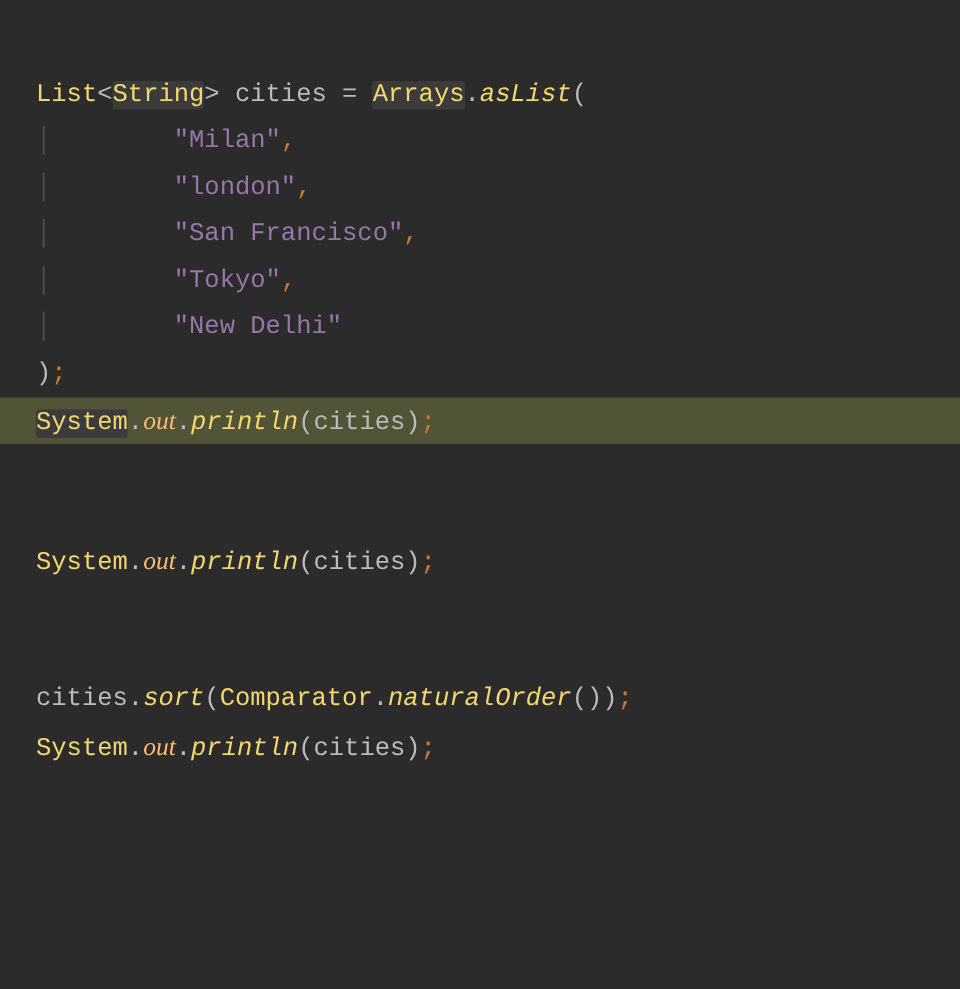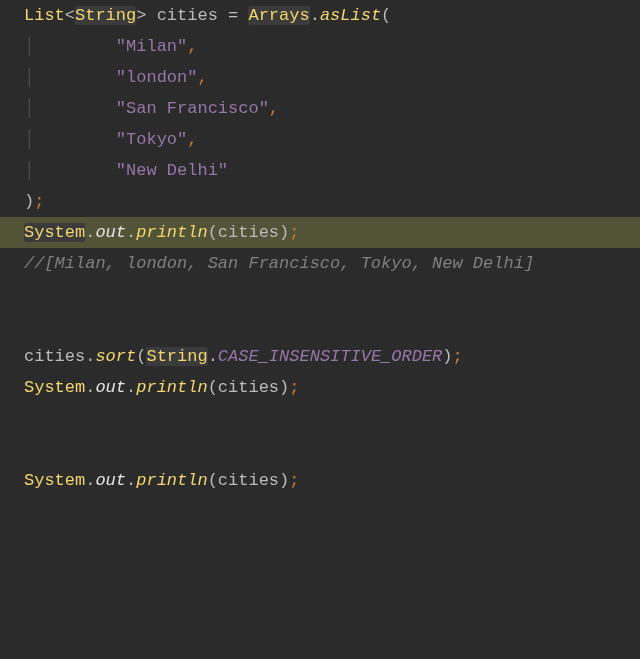--- a/index.html
+++ b/index.html
@@ -10,39 +10,40 @@
     background: #2b2b2b;
     font-family: "Consolas", "Courier New", monospace;
     font-size: 17px;
     overflow: hidden;
   }
   .editor {
     width: 640px;
     height: 480px;
     position: relative;
     box-sizing: border-box;
+    margin-top: 48px;
   }
   .line {
     height: 31px;
     line-height: 31px;
     white-space: pre;
     position: relative;
     padding-left: 24px;
   }
   .highlight {
     background: #515436;
   }
   .type    { color: #f3d66d; }
   .paren   { color: #bbbbbb; }
   .angle   { color: #bbbbbb; }
   .varname { color: #bbbbbb; }
   .eq      { color: #bbbbbb; }
   .dot     { color: #bbbbbb; }
   .call    { color: #f3d66d; font-style: italic; }
-  .field   { color: #e5e5e5; font-style: italic; }
+  .field   { color: #fdba74; font-style: italic; font-family: Liberation Serif, serif; }
   .constf  { color: #9876aa; font-style: italic; }
   .str     { color: #9876aa; }
   .comma   { color: #cc7832; }
   .semi    { color: #cc7832; }
   .comment { color: #808080; font-style: italic; }
   .guide   { color: #505050; }
 
   
   .sel {
     background: #3b3b3b;
@@ -63,30 +64,29 @@
 <div class="line"><span class="guide">│</span><span>        </span><span class="str">"San Francisco"</span><span class="comma">,</span></div>
 
 <div class="line"><span class="guide">│</span><span>        </span><span class="str">"Tokyo"</span><span class="comma">,</span></div>
 
 <div class="line"><span class="guide">│</span><span>        </span><span class="str">"New Delhi"</span></div>
 
 <div class="line"><span class="paren">)</span><span class="semi">;</span></div>
 
 <div class="line highlight"><span class="type sel">System</span><span class="dot">.</span><span class="field">out</span><span class="dot">.</span><span class="call">println</span><span class="paren">(</span><span class="varname">cities</span><span class="paren">)</span><span class="semi">;</span></div>
 
-<div class="line"><span class="comment">//[Milan, london, San Francisco, Tokyo, New Delhi]</span></div>
-
-<div class="line"></div>
-<div class="line"></div>
-
-<div class="line"><span class="varname">cities</span><span class="dot">.</span><span class="call">sort</span><span class="paren">(</span><span class="type sel">String</span><span class="dot">.</span><span class="constf">CASE_INSENSITIVE_ORDER</span><span class="paren">)</span><span class="semi">;</span></div>
-
-<div class="line"><span class="type">System</span><span class="dot">.</span><span class="field">out</span><span class="dot">.</span><span class="call">println</span><span class="paren">(</span><span class="varname">cities</span><span class="paren">)</span><span class="semi">;</span></div>
-
 
 <div class="line"></div>
 <div class="line"></div>
 
 
 <div class="line"><span class="type">System</span><span class="dot">.</span><span class="field">out</span><span class="dot">.</span><span class="call">println</span><span class="paren">(</span><span class="varname">cities</span><span class="paren">)</span><span class="semi">;</span></div>
 
 
+<div class="line"></div>
+<div class="line"></div>
+
+<div class="line"><span class="varname">cities</span><span class="dot">.</span><span class="call">sort</span><span class="paren">(</span><span class="type">Comparator</span><span class="dot">.</span><span class="call">naturalOrder</span><span class="paren">(</span><span class="paren">)</span><span class="paren">)</span><span class="semi">;</span></div>
+
+<div class="line"><span class="type">System</span><span class="dot">.</span><span class="field">out</span><span class="dot">.</span><span class="call">println</span><span class="paren">(</span><span class="varname">cities</span><span class="paren">)</span><span class="semi">;</span></div>
+
+
 </div>
 
 </body></html>

